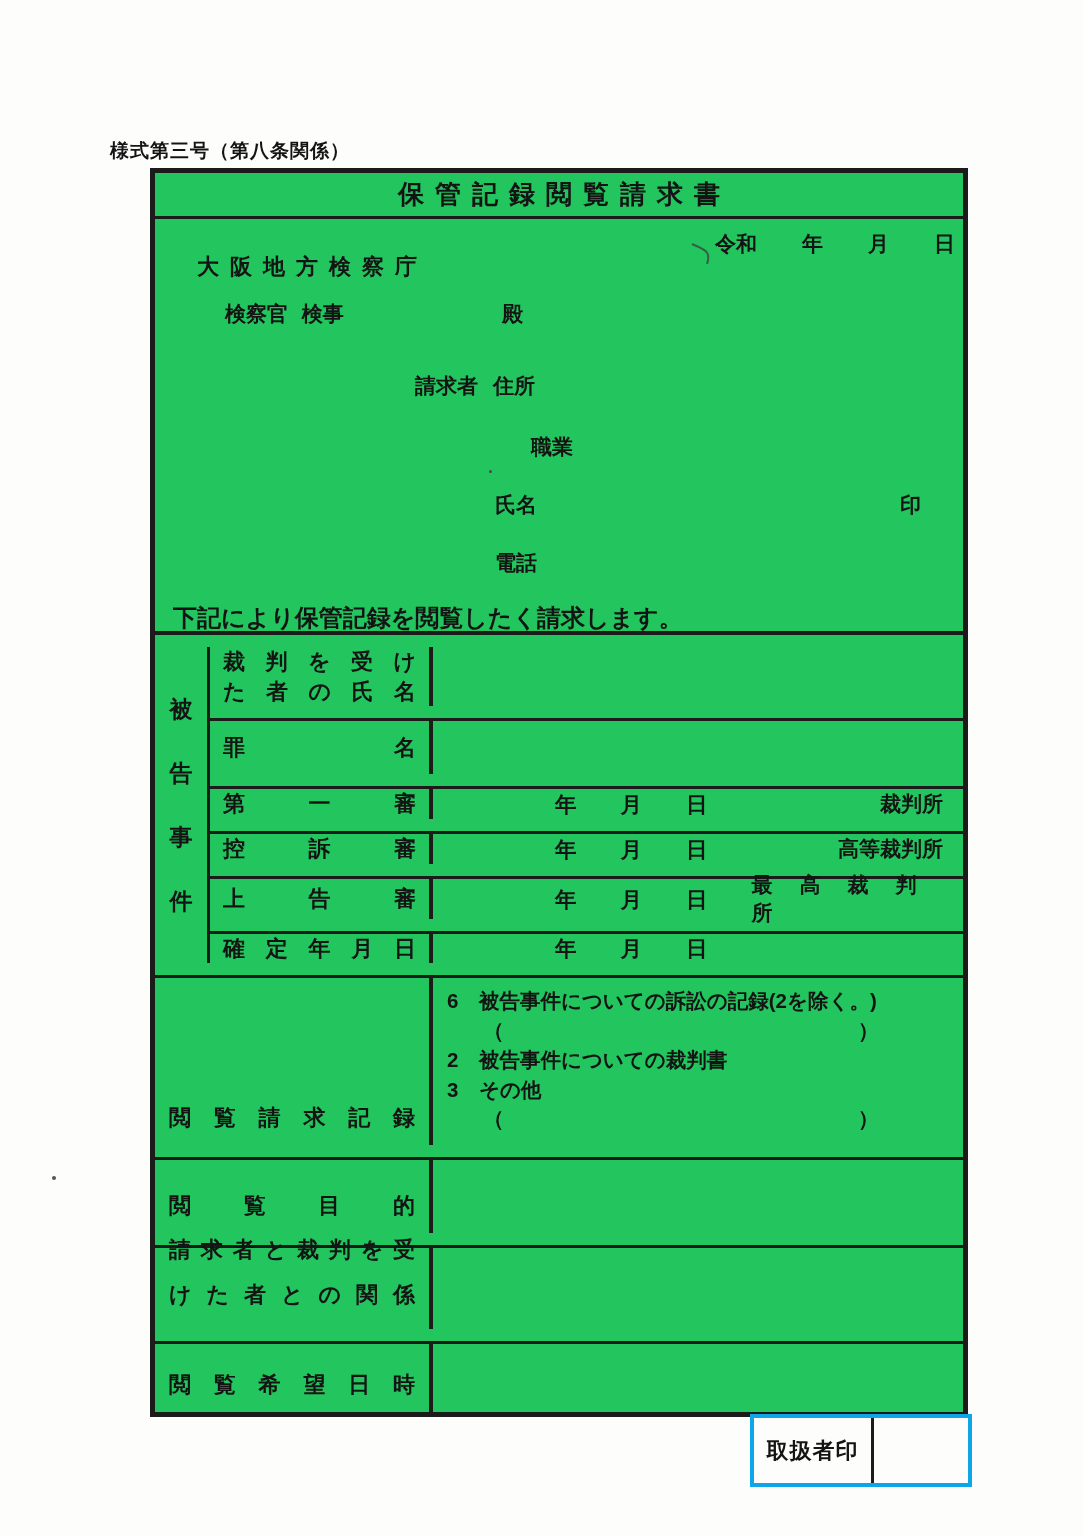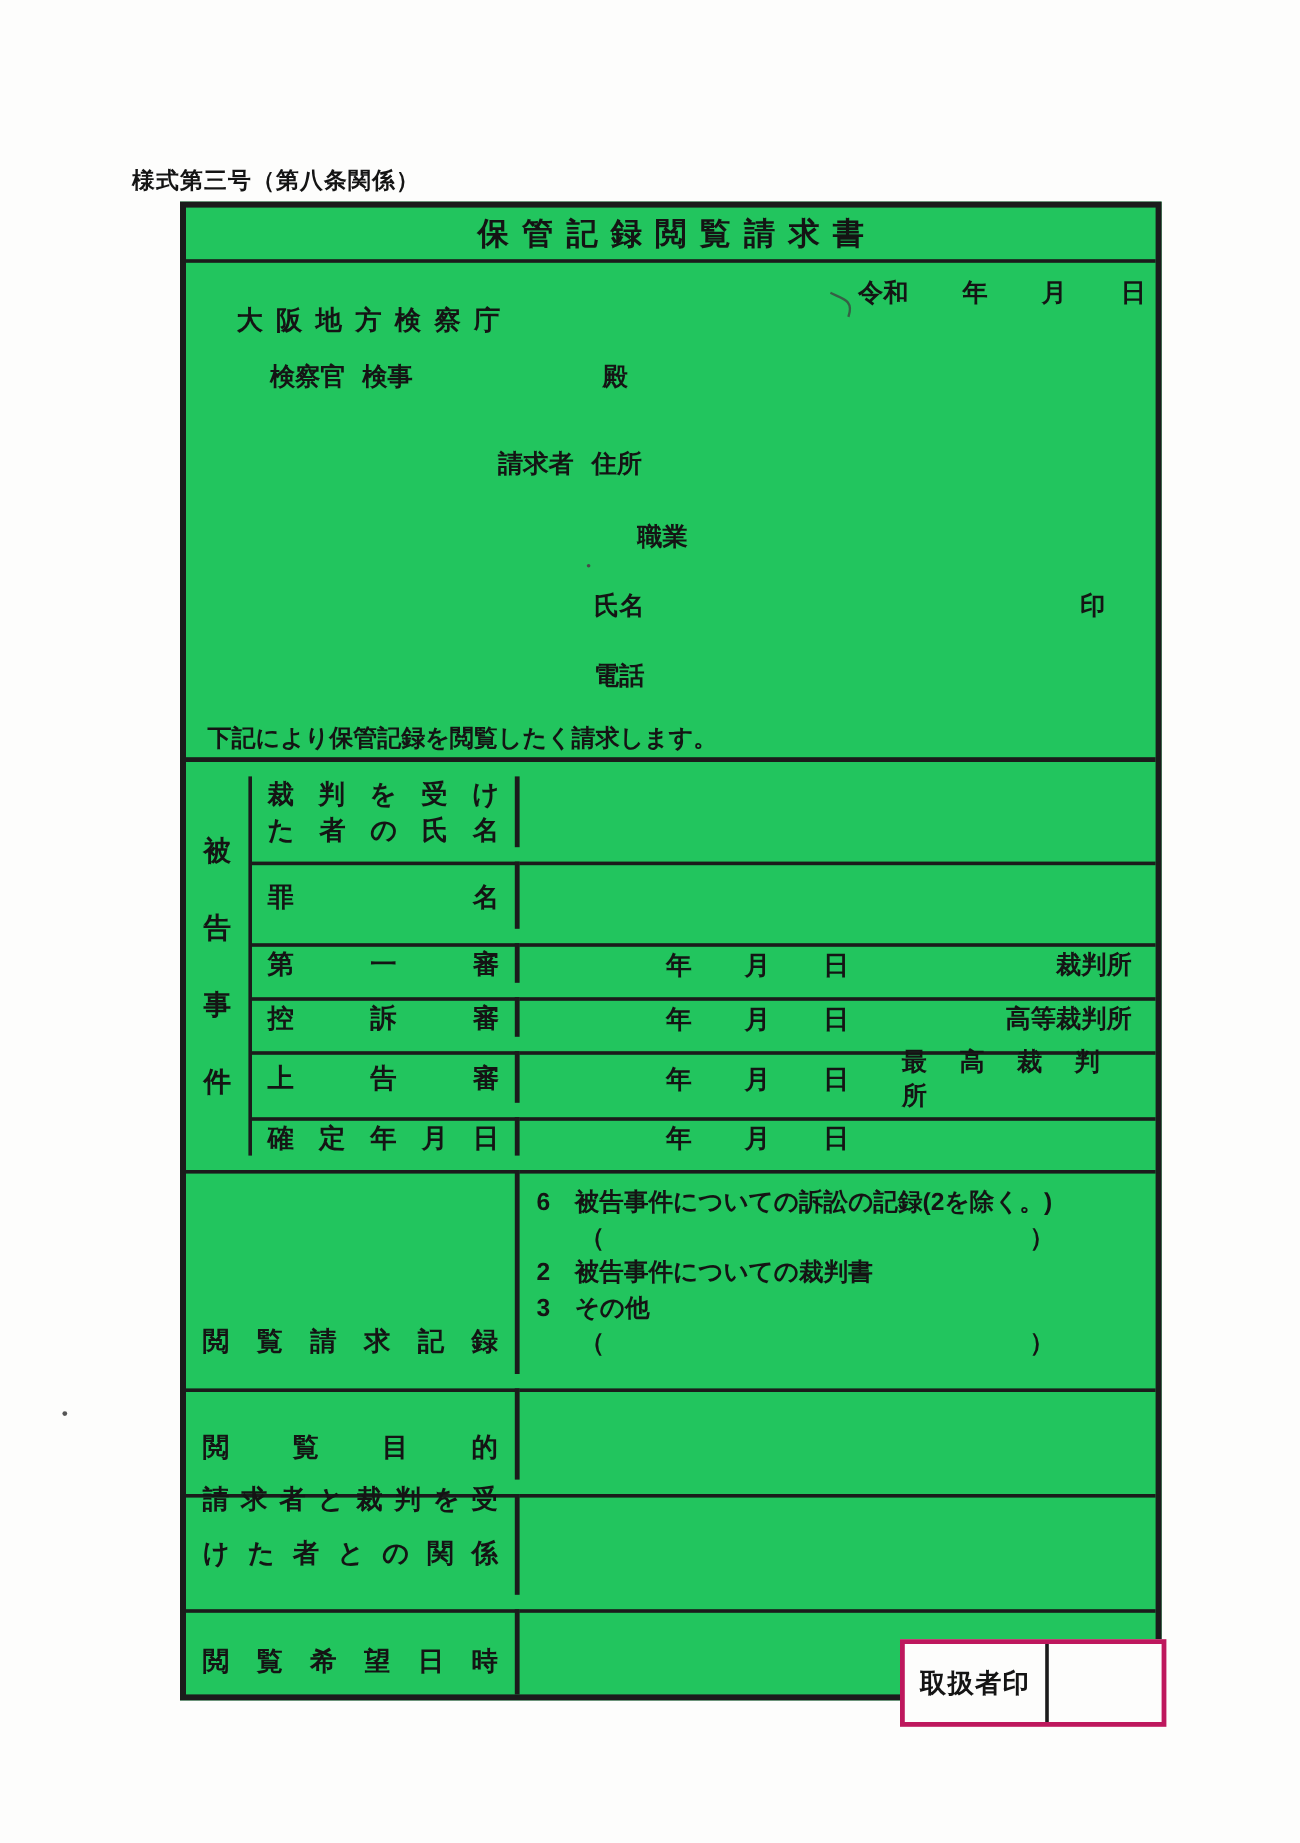--- a/index.html
+++ b/index.html
@@ -22,21 +22,21 @@
   .header{position:relative;height:416px;border-bottom:4px solid #1b1b1b;box-sizing:border-box;font-size:21px;}
   .date-line{position:absolute;top:11px;right:8px;display:flex;gap:45px;}
   .office{position:absolute;left:42px;top:33px;font-size:22px;letter-spacing:11px;}
   .prosecutor{position:absolute;left:70px;top:81px;word-spacing:8px;}
   .honorific{position:absolute;left:347px;top:81px;}
   .req-line1{position:absolute;left:260px;top:153px;display:flex;gap:15px;}
   .req-occupation{position:absolute;left:340px;top:214px;margin-left:36px;}
   .req-name{position:absolute;left:340px;top:272px;}
   .req-seal{position:absolute;left:745px;top:272px;}
   .req-phone{position:absolute;left:340px;top:330px;}
-  .statement{position:absolute;left:18px;top:383px;font-size:20px;}
+  .statement{position:absolute;left:18px;top:383px;font-size:24px;}
   
   .grid{
     display:grid;
     grid-template-columns:55px 223px 1fr;
     grid-template-rows:71px 68px 45px 45px 55px 44px 182px 88px 96px 83px;
     font-size:22px;
   }
   .cell{border-top:3px solid #1b1b1b;box-sizing:border-box;margin-top:12px;}
   .no-top{border-top:none;}
   .side{
@@ -59,22 +59,22 @@
   .ymd-row{display:flex;align-items:center;padding-left:122px;gap:44px;font-size:21.5px;}
   .court{margin-left:auto;margin-right:20px;font-size:21px;}
   .court-spread{margin-left:auto;letter-spacing:27px;margin-right:-22px;font-size:21px;}
   .records{
     display:flex;flex-direction:column;justify-content:space-between;
     padding:9px 0 12px 14px;font-size:20.5px;
   }
   .paren-row{display:flex;justify-content:space-between;width:396px;margin-left:36px;font-size:21px;}
   
   .stamp{
-    position:absolute;left:750px;top:1366px;width:222px;height:73px;
-    border:4px solid #be185d;box-sizing:border-box;display:flex;background:#fdfdfc;
+    position:absolute;left:750px;top:1414px;width:222px;height:73px;
+    border:4px solid #0ea5e9;box-sizing:border-box;display:flex;background:#fdfdfc;
   }
   .stamp-label{
     width:120px;border-right:3px solid #1b1b1b;box-sizing:border-box;
     display:flex;align-items:center;justify-content:center;font-size:22px;letter-spacing:1px;
   }
   .stamp-blank{flex:1;}
   
   .squiggle{position:absolute;left:688px;top:240px;}
   .dot-a{position:absolute;left:489px;top:470px;width:3px;height:3px;background:#4a4a4a;border-radius:50%;}
   .dot-b{position:absolute;left:52px;top:1176px;width:4px;height:4px;background:#555;border-radius:50%;}

